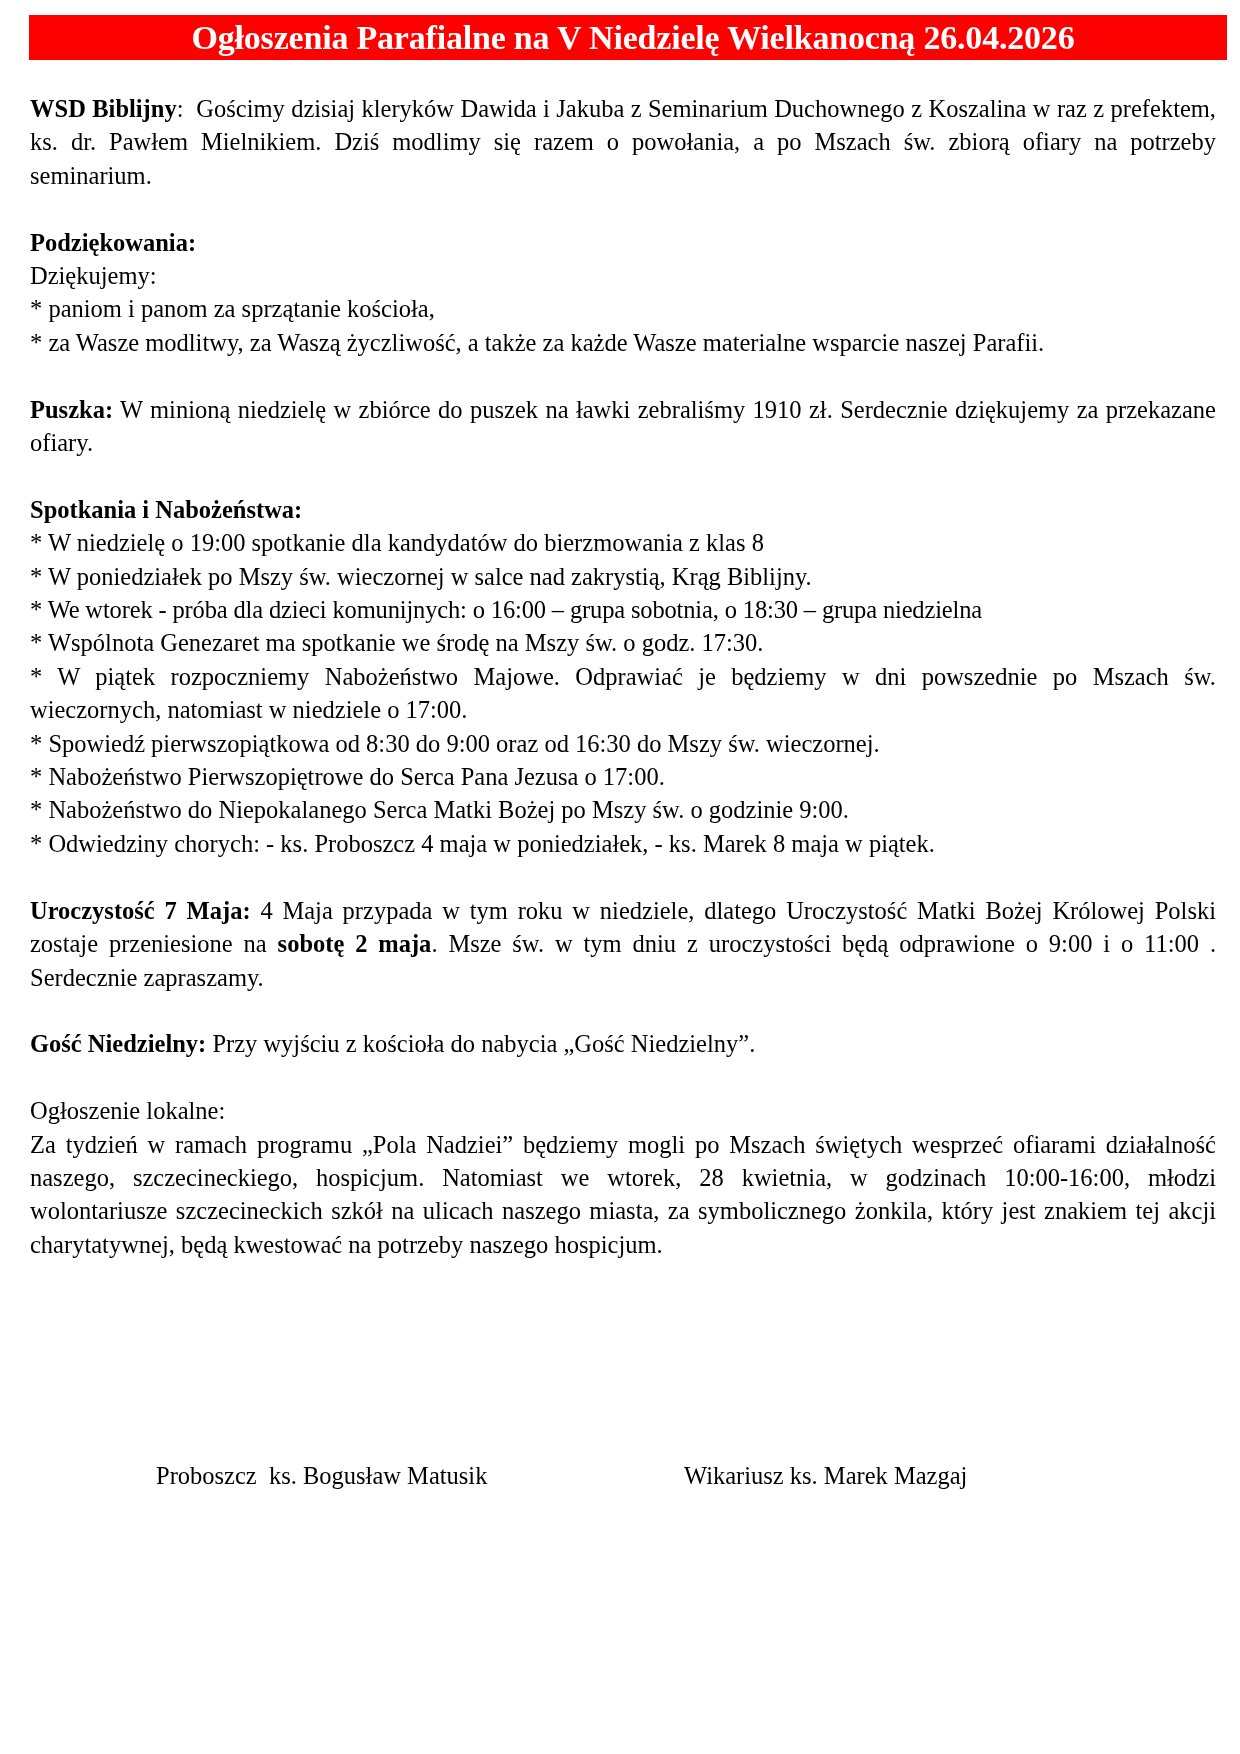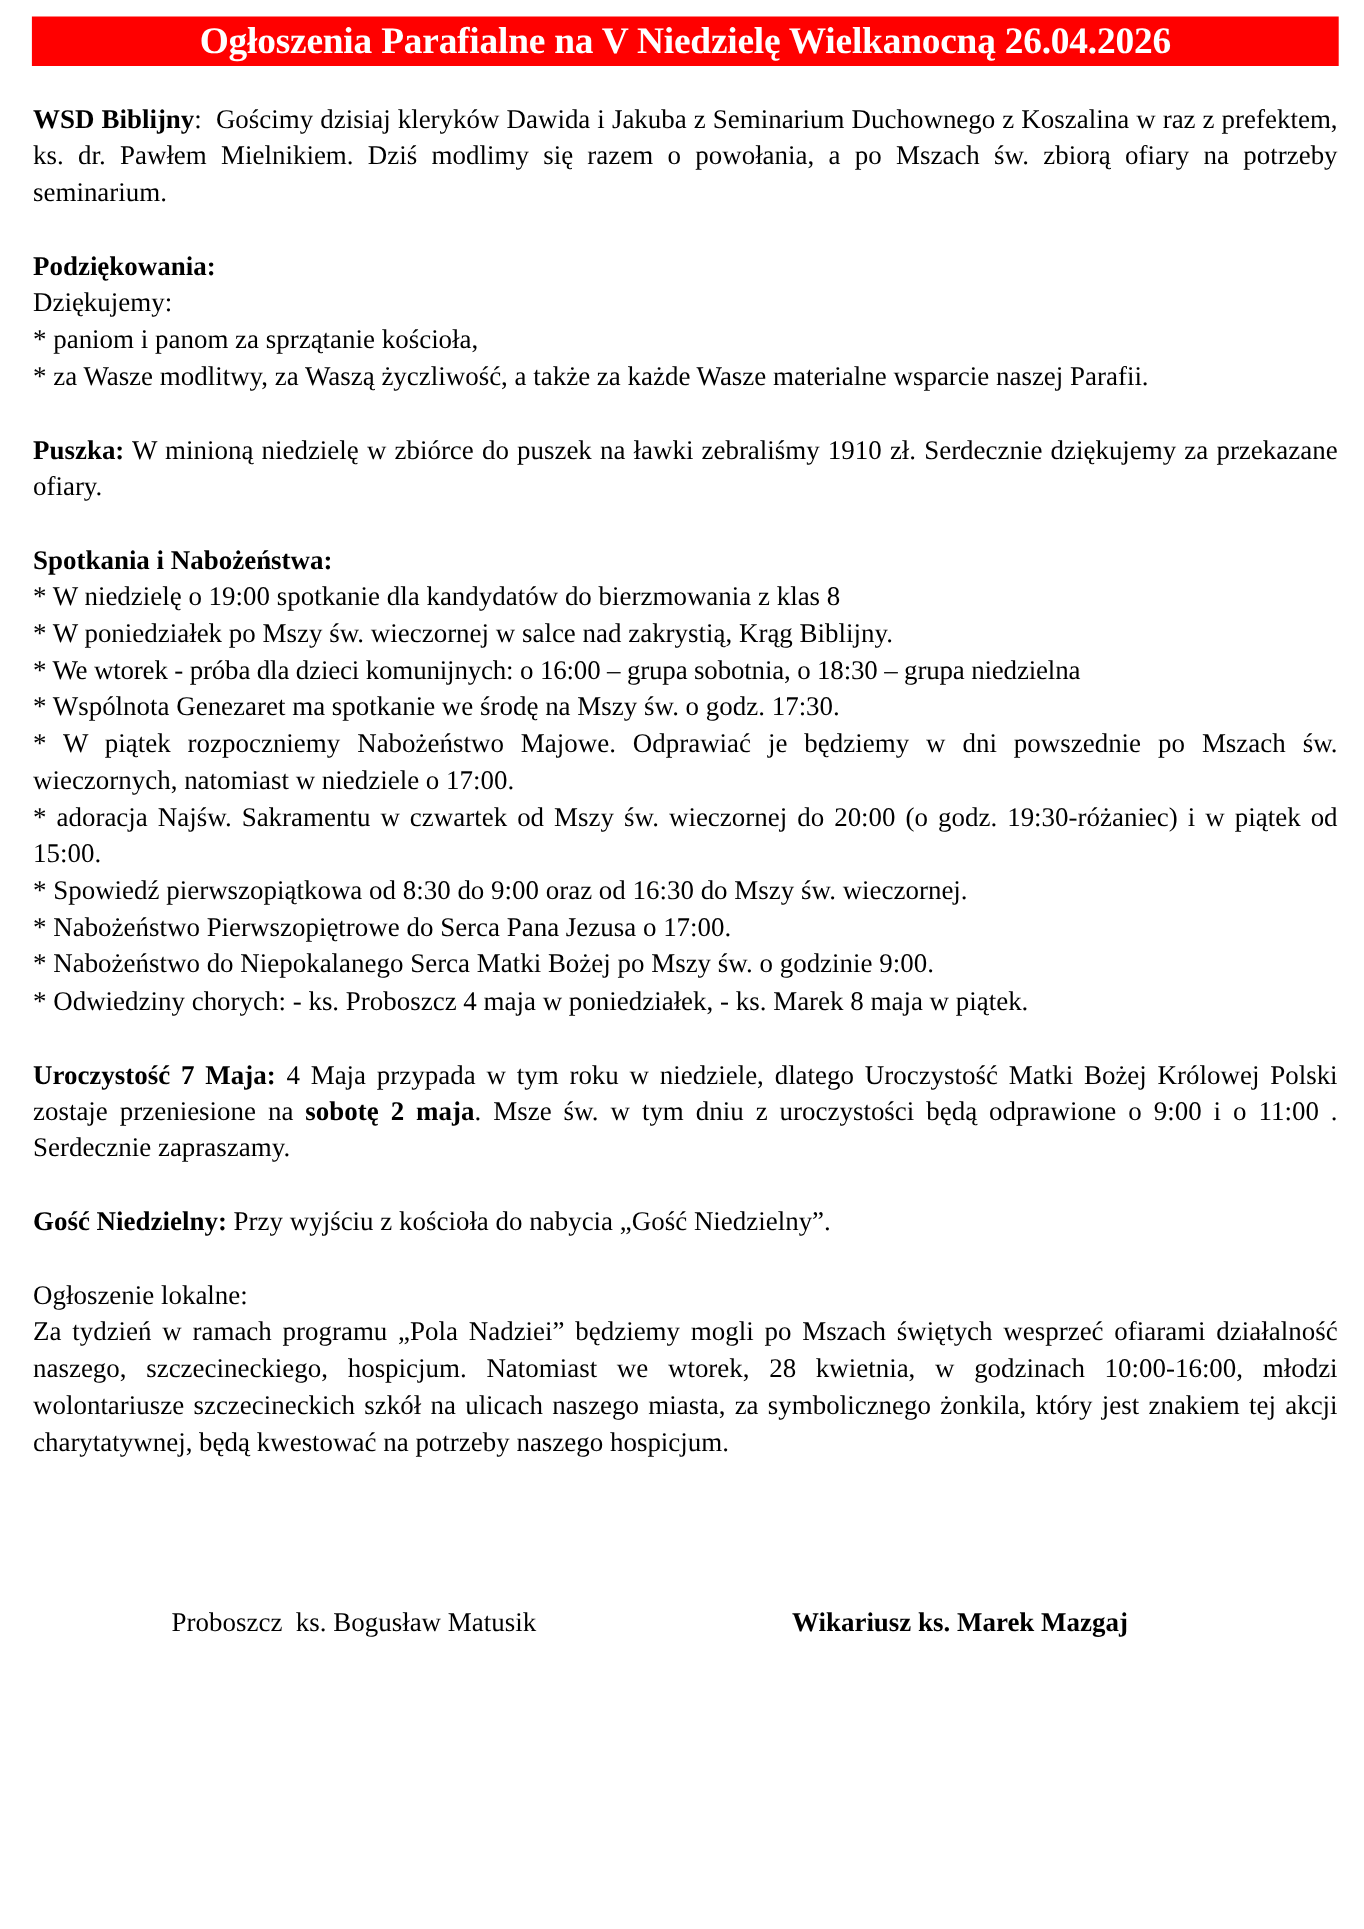--- a/index.html
+++ b/index.html
@@ -5,37 +5,37 @@
     html, body { margin: 0; padding: 0; background: #ffffff; }
     body {
       width: 1240px; height: 1754px; position: relative; overflow: hidden;
       font-family: "Liberation Serif", "DejaVu Serif", serif;
       color: #000;
     }
     .banner {
       position: absolute; left: 29px; top: 15px; width: 1188px; height: 45px;
       background: #ff0000; color: #fff;
       font-weight: bold; font-size: 34px; line-height: 45px;
-      text-align: center; letter-spacing: -0.2px;
+      text-align: center; letter-spacing: -0.2px; padding-left: 10px;
     }
     .content {
       position: absolute; left: 30px; top: 92px; width: 1186px;
       font-size: 24.5px; line-height: 33.4px;
     }
     .para { margin: 0 0 33.4px 0; }
     .justify { text-align: justify; text-align-last: left; }
     .line { display: block; }
     b { font-weight: bold; }
     .u { }
     .signatures {
       position: absolute; top: 1459px; left: 0; width: 1240px;
       font-size: 24.5px; line-height: 33px;
     }
     .sig-left { position: absolute; left: 156px; white-space: nowrap; }
-    .sig-right { position: absolute; left: 720px; white-space: nowrap; font-weight: bold; }
+    .sig-right { position: absolute; left: 684px; white-space: nowrap; }
   </style>
 </head>
 <body>
 
 <div class="banner" style="background: rgb(255, 0, 0); color: rgb(255, 255, 255);">
   <span>Ogłoszenia Parafialne na V Niedzielę Wielkanocną 26.04.2026</span>
 </div>
 
 <div class="content">
 
@@ -54,21 +54,20 @@
     <b>Puszka:</b><span> W minioną niedzielę w zbiórce do puszek na ławki zebraliśmy 1910 zł. Serdecznie dziękujemy za przekazane ofiary.</span>
   </p>
 
   <div class="para">
     <b class="line">Spotkania i Nabożeństwa:</b>
     <span class="line justify">* W niedzielę o 19:00 spotkanie dla kandydatów do bierzmowania z klas 8</span>
     <span class="line justify">* W poniedziałek po Mszy św. wieczornej w salce nad zakrystią, Krąg Biblijny.</span>
     <span class="line justify" style="white-space:nowrap; letter-spacing:-0.15px">* We wtorek - próba dla dzieci komunijnych: o 16:00 – grupa sobotnia, o 18:30 – grupa niedzielna</span>
     <span class="line justify">* Wspólnota Genezaret ma spotkanie we środę na Mszy św. o godz. 17:30.</span>
     <span class="line justify">* W piątek rozpoczniemy Nabożeństwo Majowe. Odprawiać je będziemy w dni powszednie po Mszach św. wieczornych, natomiast w niedziele o 17:00.</span>
-    <span class="line justify">* adoracja Najśw. Sakramentu w czwartek od Mszy św. wieczornej do 20:00 (o godz. 19:30-różaniec) i w piątek od 15:00.</span>
     <span class="line justify">* Spowiedź pierwszopiątkowa od 8:30 do 9:00 oraz od 16:30 do Mszy św. wieczornej.</span>
     <span class="line justify">* Nabożeństwo Pierwszopiętrowe do Serca Pana Jezusa o 17:00.</span>
     <span class="line justify">* Nabożeństwo do Niepokalanego Serca Matki Bożej po Mszy św. o godzinie 9:00.</span>
     <span class="line justify">* Odwiedziny chorych: - ks. Proboszcz 4 maja w poniedziałek, - ks. Marek 8 maja w piątek.</span>
   </div>
 
   <p class="para justify">
     <b>Uroczystość 7 Maja:</b><span> 4 Maja przypada w tym roku w niedziele, dlatego Uroczystość Matki Bożej Królowej Polski zostaje przeniesione na </span><b>sobotę 2 maja</b><span>. Msze św. w tym dniu z uroczystości będą odprawione o 9:00 i o 11:00 . Serdecznie zapraszamy.</span>
   </p>
 

